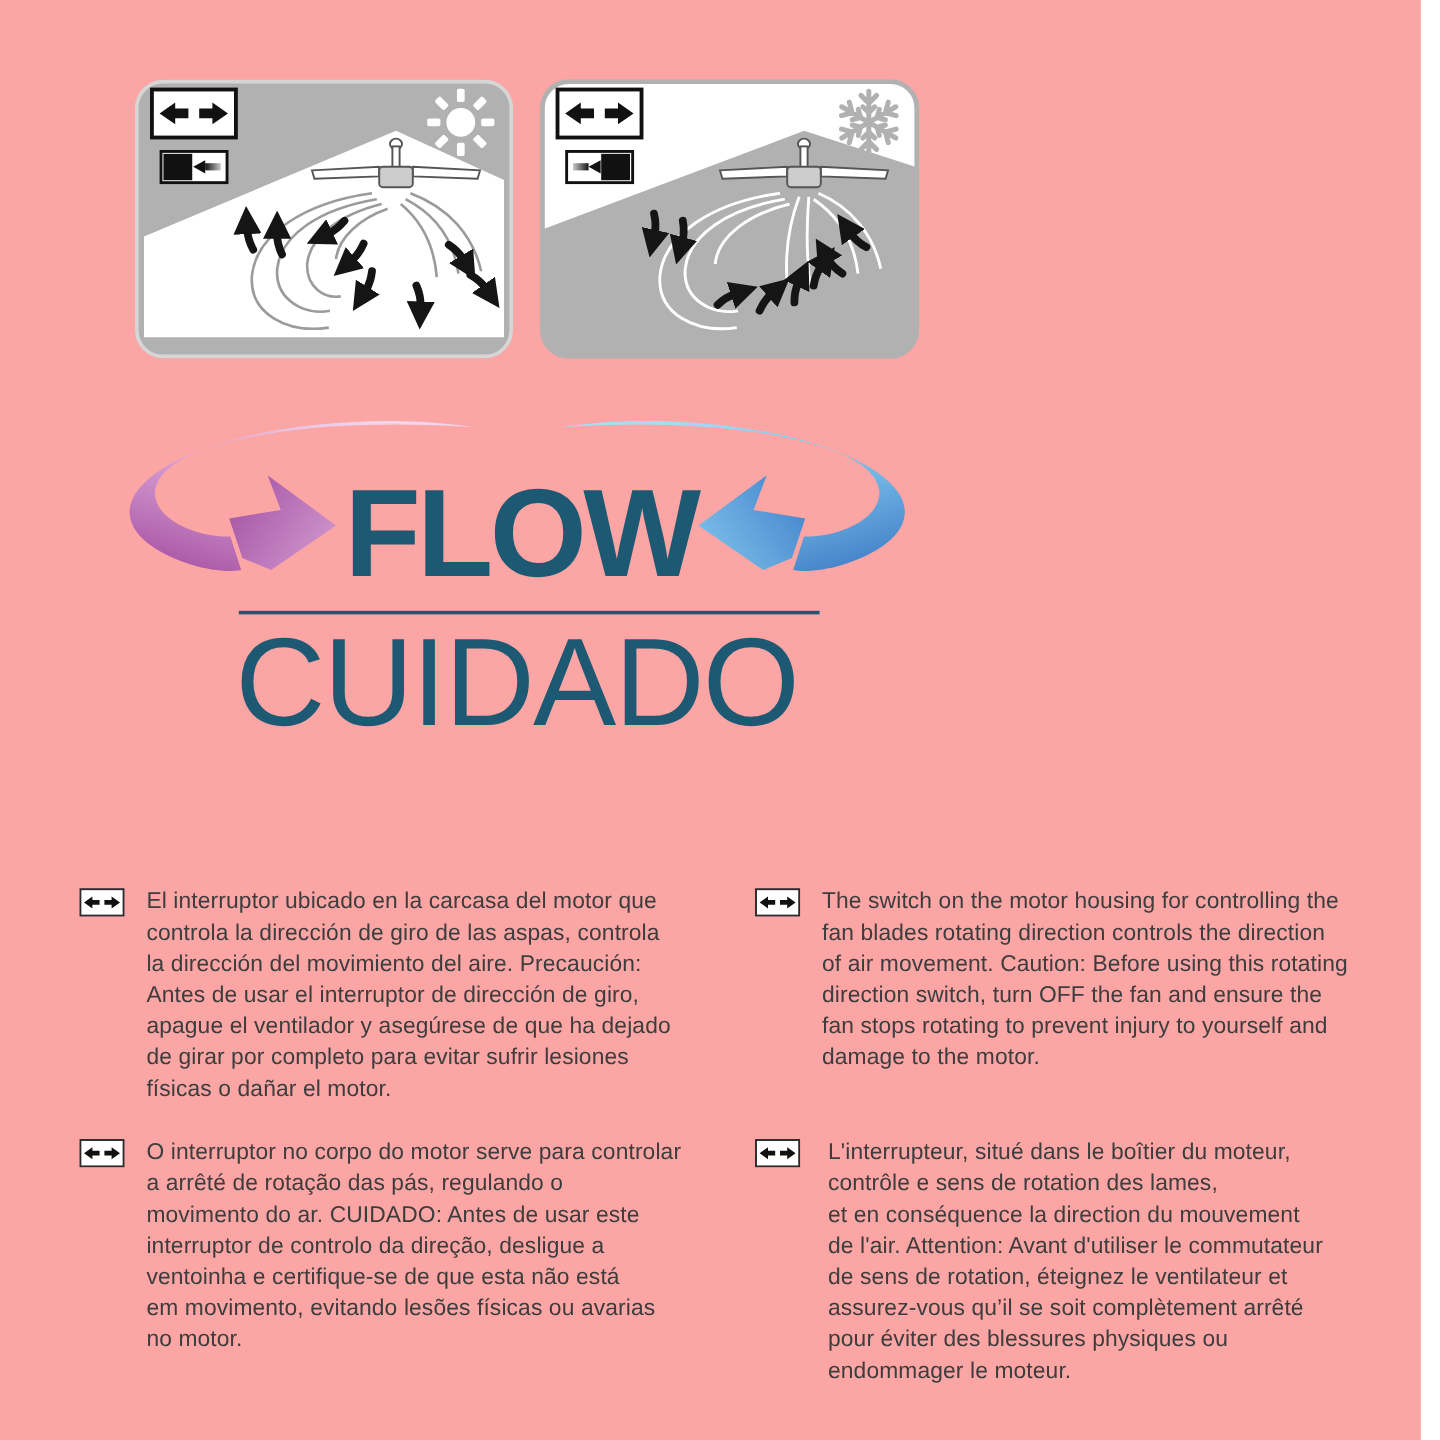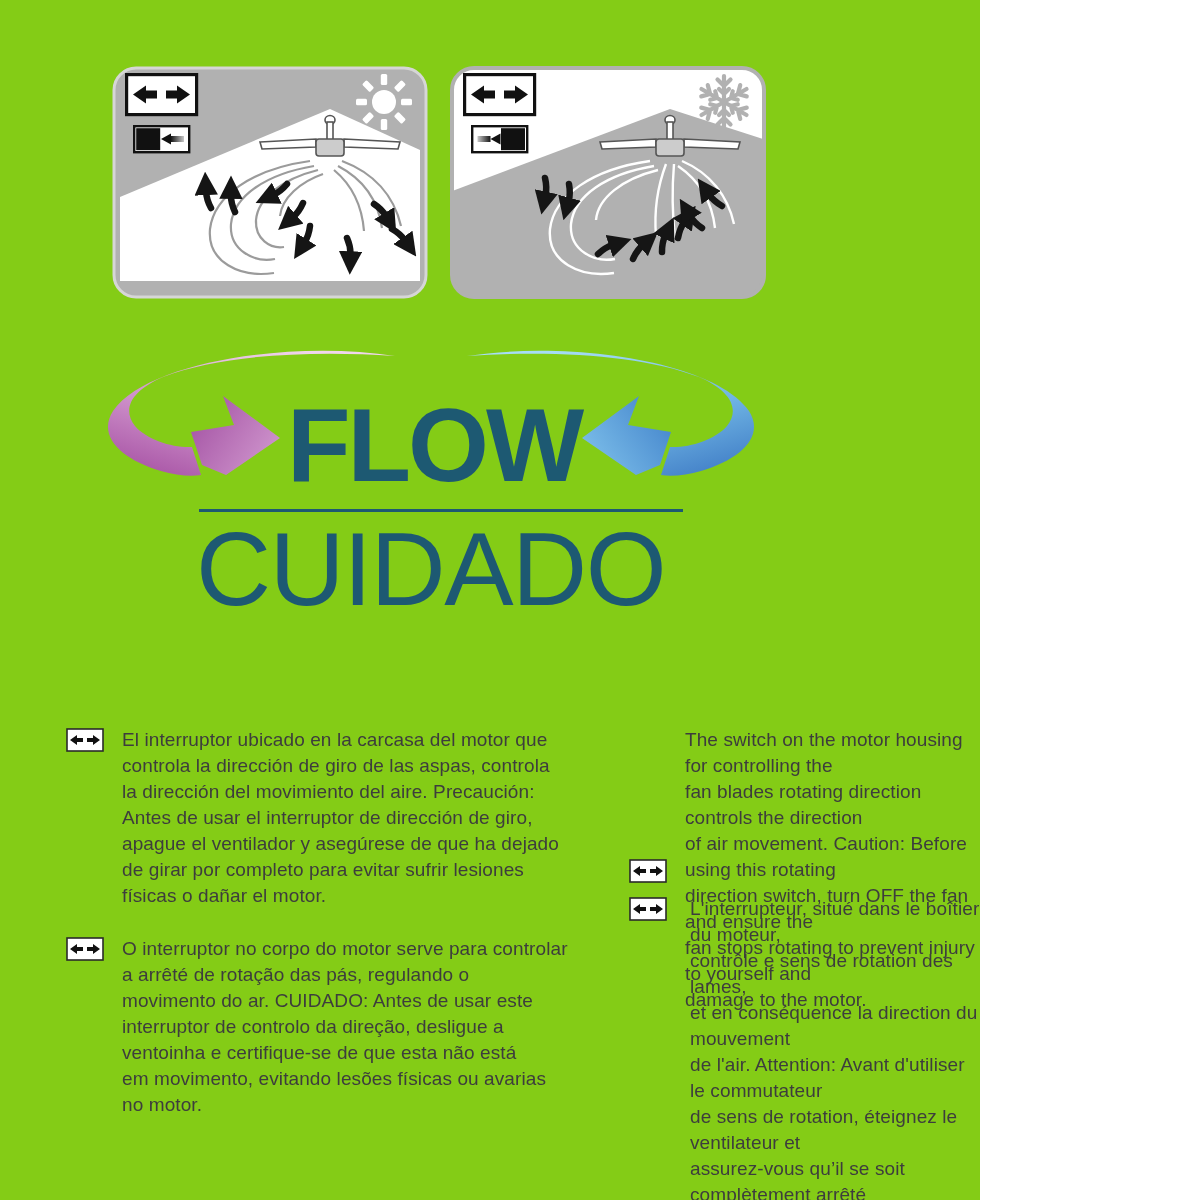--- a/index.html
+++ b/index.html
@@ -1,41 +1,41 @@
 <!DOCTYPE html>
 <html><head>
 <meta charset="utf-8">
 <style>
   html,body{margin:0;padding:0;background:#ffffff;}
   .page{
-    position:relative;width:980px;height:1200px;background:#84cc16;overflow:hidden;
+    position:relative;width:1184px;height:1200px;background:#fca5a5;overflow:hidden;
     font-family:"Liberation Sans","DejaVu Sans",sans-serif;
   }
   
   .diag{position:absolute;width:316px;height:233px;}
   .diag.d1{left:112px;top:66px;}
   .diag.d2{left:450px;top:66px;}
   
   .logo{position:absolute;left:0;top:0;width:1200px;height:0;}
   .swoosh{position:absolute;left:95px;top:348px;width:680px;height:272px;}
   .flow{
     position:absolute;left:287px;top:393px;font-size:104px;line-height:1;
     font-weight:700;letter-spacing:-3px;color:#1d5972;
   }
   .rule{position:absolute;left:199px;top:509px;width:484px;height:3px;background:#1d5972;}
   .control{
     position:absolute;left:196px;top:517px;font-size:104px;line-height:1;
     font-weight:400;letter-spacing:-1.5px;color:#1d5972;
   }
   
-  .instr{position:absolute;display:flex;align-items:flex-start;gap:18px;}
+  .instr{position:absolute;display:flex;align-items:flex-start;gap:18px;margin-top:12px;}
   .instr.i1{left:66px;top:727px;}
-  .instr.i2{left:629px;top:727px;align-items:center;}
+  .instr.i2{left:629px;top:727px;}
   .instr.i3{left:66px;top:936px;}
-  .instr.i4{left:629px;top:896px;gap:23px;}
+  .instr.i4{left:629px;top:936px;gap:23px;}
   .pico{width:38px;height:24px;flex:0 0 auto;margin-top:1px;}
   .itext{
     margin:0;white-space:pre-line;font-size:19px;line-height:26px;
     color:#3d3d3d;letter-spacing:0.1px;
   }
 </style>
 </head>
 <body>
 
 <div class="page">

